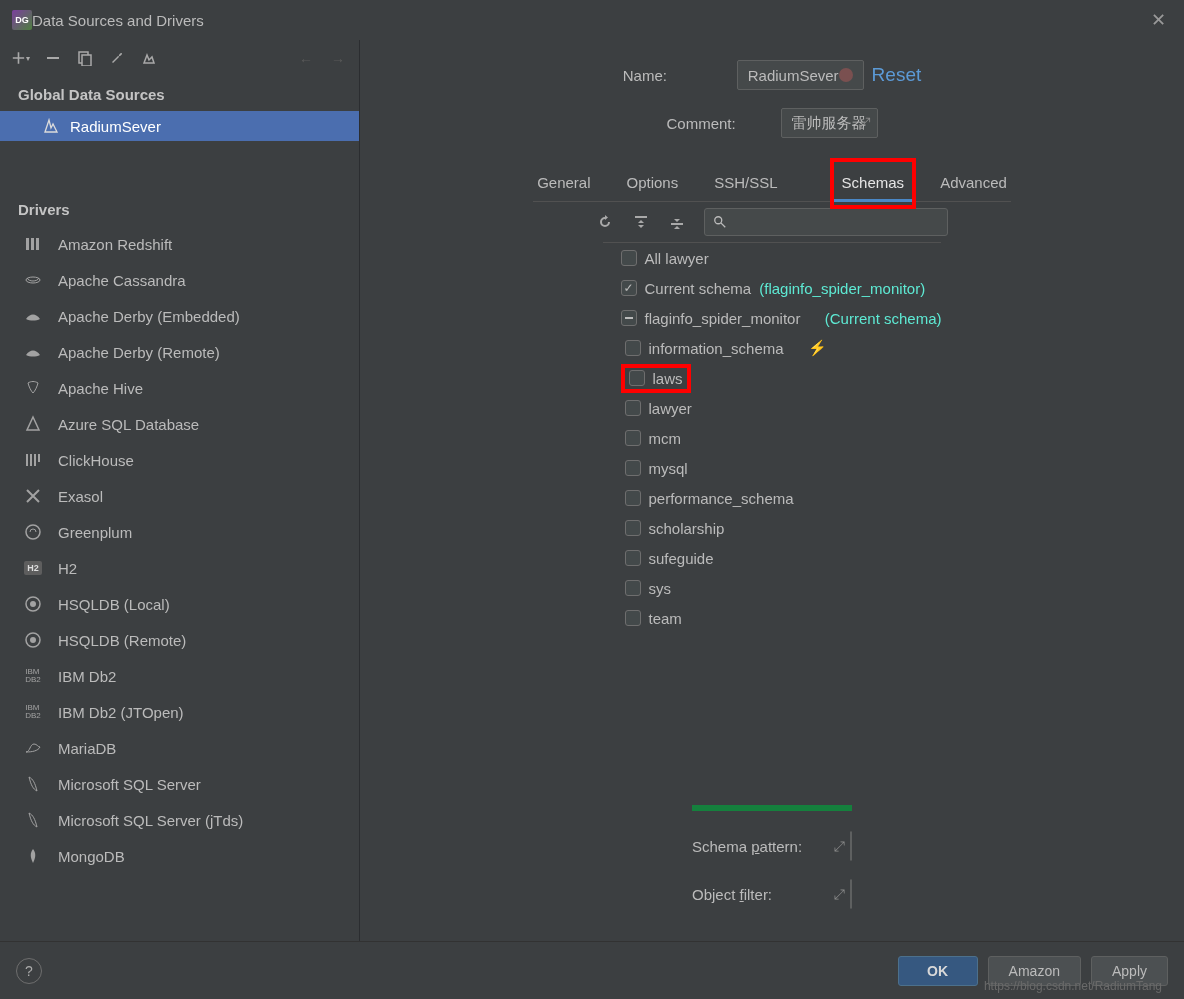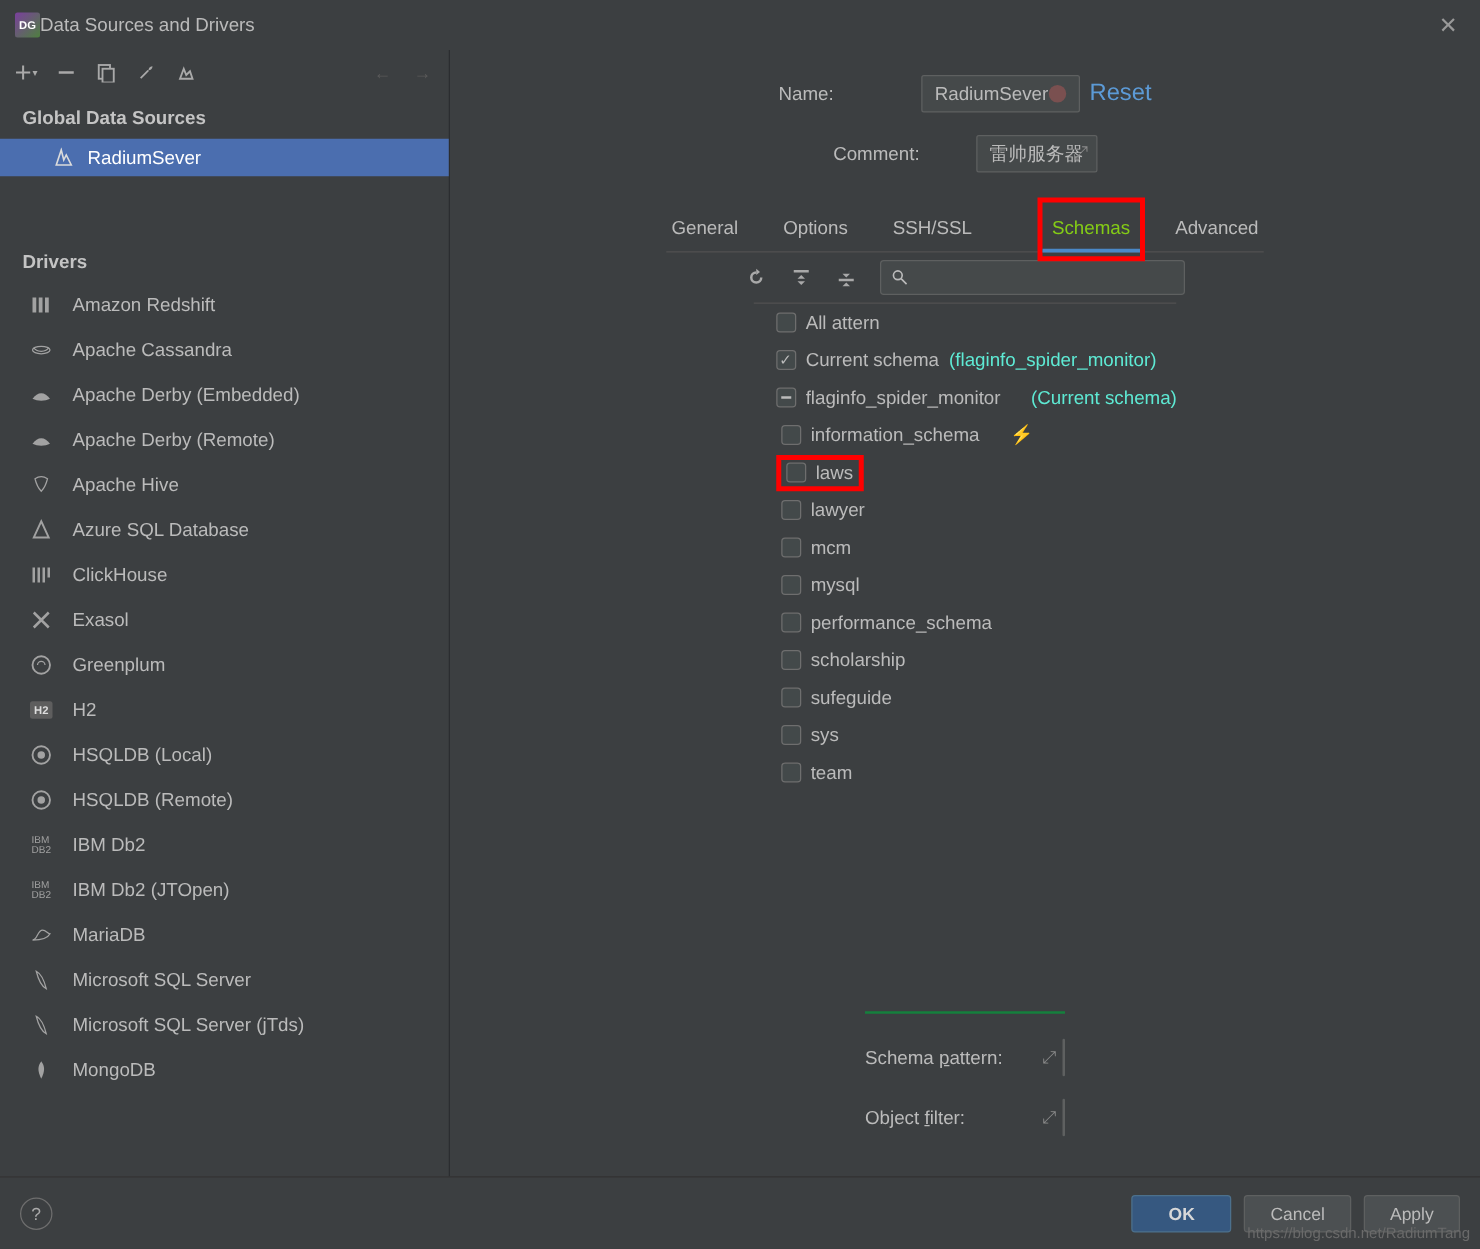--- a/index.html
+++ b/index.html
@@ -131,21 +131,21 @@
       margin-top: 10px;
       border-bottom: 1px solid #515151;
     }
     .tab {
       padding: 8px 4px 10px;
       cursor: pointer;
       font-size: 15px;
       color: #bbbbbb;
       position: relative;
     }
-    .tab.active { color: #84cc16; margin-left: 28px; }
+    .tab.active { color: #e5e5e5; margin-left: 28px; }
     .tab.active::after {
       content: '';
       position: absolute;
       bottom: -1px;
       left: -4px;
       right: -4px;
       height: 3px;
       background: #4a88c7;
     }
     .red-box { outline: 4px solid #ff0000; outline-offset: 4px; }
@@ -185,21 +185,21 @@
     .schema-row.l0{padding-left:18px;}
     .schema-row.l1{padding-left:22px;}
     .cb{width:16px;height:16px;border:1px solid #6e6e6e;border-radius:3px;background:#43494a;display:flex;align-items:center;justify-content:center;flex-shrink:0;}
     .cb.checked::after{content:'✓';color:#bbb;font-size:12px;line-height:1;}
     .cb.indeterminate::after{content:'';width:8px;height:2px;background:#bbb;}
     .muted{color:#5eead4;}
     .bolt{color:#f0a030;}
     .laws-box{outline:4px solid #ff0000;}
     
     .bottom-fields{
-      border-top:2px solid #15803d;
+      border-top:6px solid #15803d;
       padding:20px 0 14px;
     }
     .bottom-row{display:flex;align-items:center;margin-bottom:18px;gap:18px;}
     .bottom-label{width:140px;font-size:15px;}
     .under{text-decoration:underline;}
     .wide-input{flex:1;height:30px;background:#45494a;border:1px solid #5e6060;border-radius:2px;position:relative;}
     
     .dialog-buttons{
       height:58px;
       border-top:1px solid #323232;
@@ -215,21 +215,21 @@
       padding:0 20px;
       background:#4c5052;
       border:1px solid #5e6060;
       color:#bbbbbb;
       border-radius:3px;
       cursor:pointer;
       font-size:14px;
     }
     .btn.primary{background:#365880;border-color:#4c708c;color:#d8d8d8;font-weight:bold;min-width:80px;}
     .spacer{flex:1;}
-    .watermark{position:absolute;right:8px;bottom:6px;font-size:12px;color:#6a6a6a;}
+    .watermark{position:absolute;right:22px;bottom:6px;font-size:12px;color:#6a6a6a;}
   </style>
 </head>
 <body>
 
 <div class="titlebar">
   <div class="titlebar-left">
     <div class="app-icon">DG</div>
     <div class="titlebar-title">Data Sources and Drivers</div>
   </div>
   <div class="close-x">✕</div>
@@ -488,21 +488,21 @@
         <svg viewBox="0 0 16 16">
             <circle cx="6" cy="6" r="4" fill="none" stroke="currentColor" stroke-width="1.5"></circle>
             <line x1="9" y1="9" x2="14" y2="14" stroke="currentColor" stroke-width="1.5"></line>
           </svg>
       </div>
     </div>
 
     <div class="schema-tree">
       <div class="schema-row l0">
           <span class="cb"></span>
-          <span>All attern</span>
+          <span>All lawyer</span>
         </div>
       <div class="schema-row l0">
           <span class="cb checked"></span>
           <span>Current schema</span> 
           <span class="muted">(flaginfo_spider_monitor)</span>
         </div>
       <div class="schema-row l0"><span class="cb indeterminate"></span><span>flaginfo_spider_monitor</span>&nbsp;&nbsp;<span class="muted">(Current schema)</span></div>
       <div class="schema-row l1"><span class="cb"></span><span>information_schema</span>&nbsp;&nbsp;<span class="bolt">⚡</span></div>
       <div class="schema-row l1">
           <span class="laws-box" style="display:flex;align-items:center;gap:8px;padding:2px 4px;">
@@ -558,16 +558,16 @@
           </div>
       </div>
     </div>
   </div>
 </div>
 
 <div class="dialog-buttons">
   <div class="help-circle">?</div>
   <div class="spacer"></div>
   <button class="btn primary">OK</button>
-  <button class="btn">Cancel</button>
+  <button class="btn">Amazon</button>
   <button class="btn">Apply</button>
   <div class="watermark">https://blog.csdn.net/RadiumTang</div>
 </div>
 
 </body></html>

